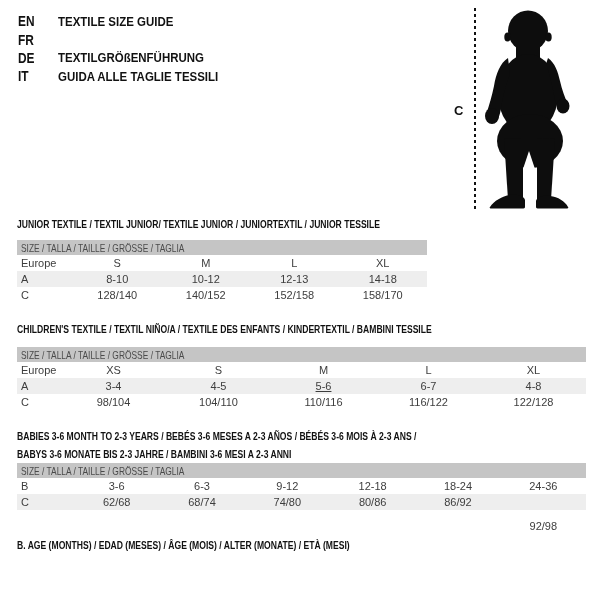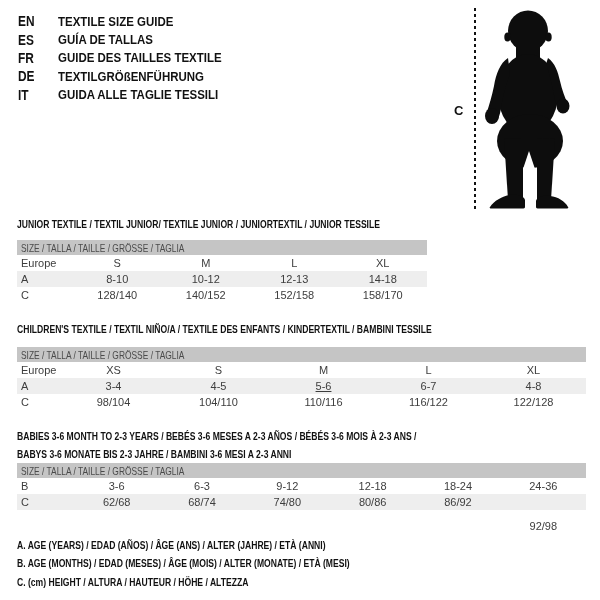--- a/index.html
+++ b/index.html
@@ -45,26 +45,21 @@
 <body>
 
 <div class="page">
 
   <div class="lang-list">
     <div class="lang-row">
       <span class="lang-code"><span class="cond">EN</span></span>
       <span class="lang-title"><span class="cond">TEXTILE SIZE GUIDE</span></span>
     </div>
     <div class="lang-row">
-      <span class="lang-code"><span class="cond">ES</span></span>
-      <span class="lang-title"><span class="cond">GUÍA DE TALLAS</span></span>
-    </div>
-    <div class="lang-row">
       <span class="lang-code"><span class="cond">FR</span></span>
-      <span class="lang-title"><span class="cond">GUIDE DES TAILLES TEXTILE</span></span>
     </div>
     <div class="lang-row">
       <span class="lang-code"><span class="cond">DE</span></span>
       <span class="lang-title"><span class="cond">TEXTILGRÖßENFÜHRUNG</span></span>
     </div>
     <div class="lang-row">
       <span class="lang-code"><span class="cond">IT</span></span>
       <span class="lang-title"><span class="cond">GUIDA ALLE TAGLIE TESSILI</span></span>
     </div>
   </div>
@@ -183,18 +178,16 @@
           <div class="t-cell" style="width: 85.3333px;">68/74</div>
           <div class="t-cell" style="width: 85.3333px;">74/80</div>
           <div class="t-cell" style="width: 85.3333px;">80/86</div>
           <div class="t-cell" style="width: 85.3333px;">86/92</div>
           <div class="t-cell" style="width: 85.3333px; margin-top: 48px;">92/98</div>
         </div>
       </div>
     </div>
 
   <div class="legend">
-    <div class="legend-line"><span class="cond">A. AGE (YEARS) / EDAD (AÑOS) / ÂGE (ANS) / ALTER (JAHRE) / ETÀ (ANNI)</span></div>
     <div class="legend-line"><span class="cond">B. AGE (MONTHS) / EDAD (MESES) / ÂGE (MOIS) / ALTER (MONATE) / ETÀ (MESI)</span></div>
-    <div class="legend-line"><span class="cond">C. (cm) HEIGHT / ALTURA / HAUTEUR / HÖHE / ALTEZZA</span></div>
   </div>
 
 </div>
 
 </body></html>

